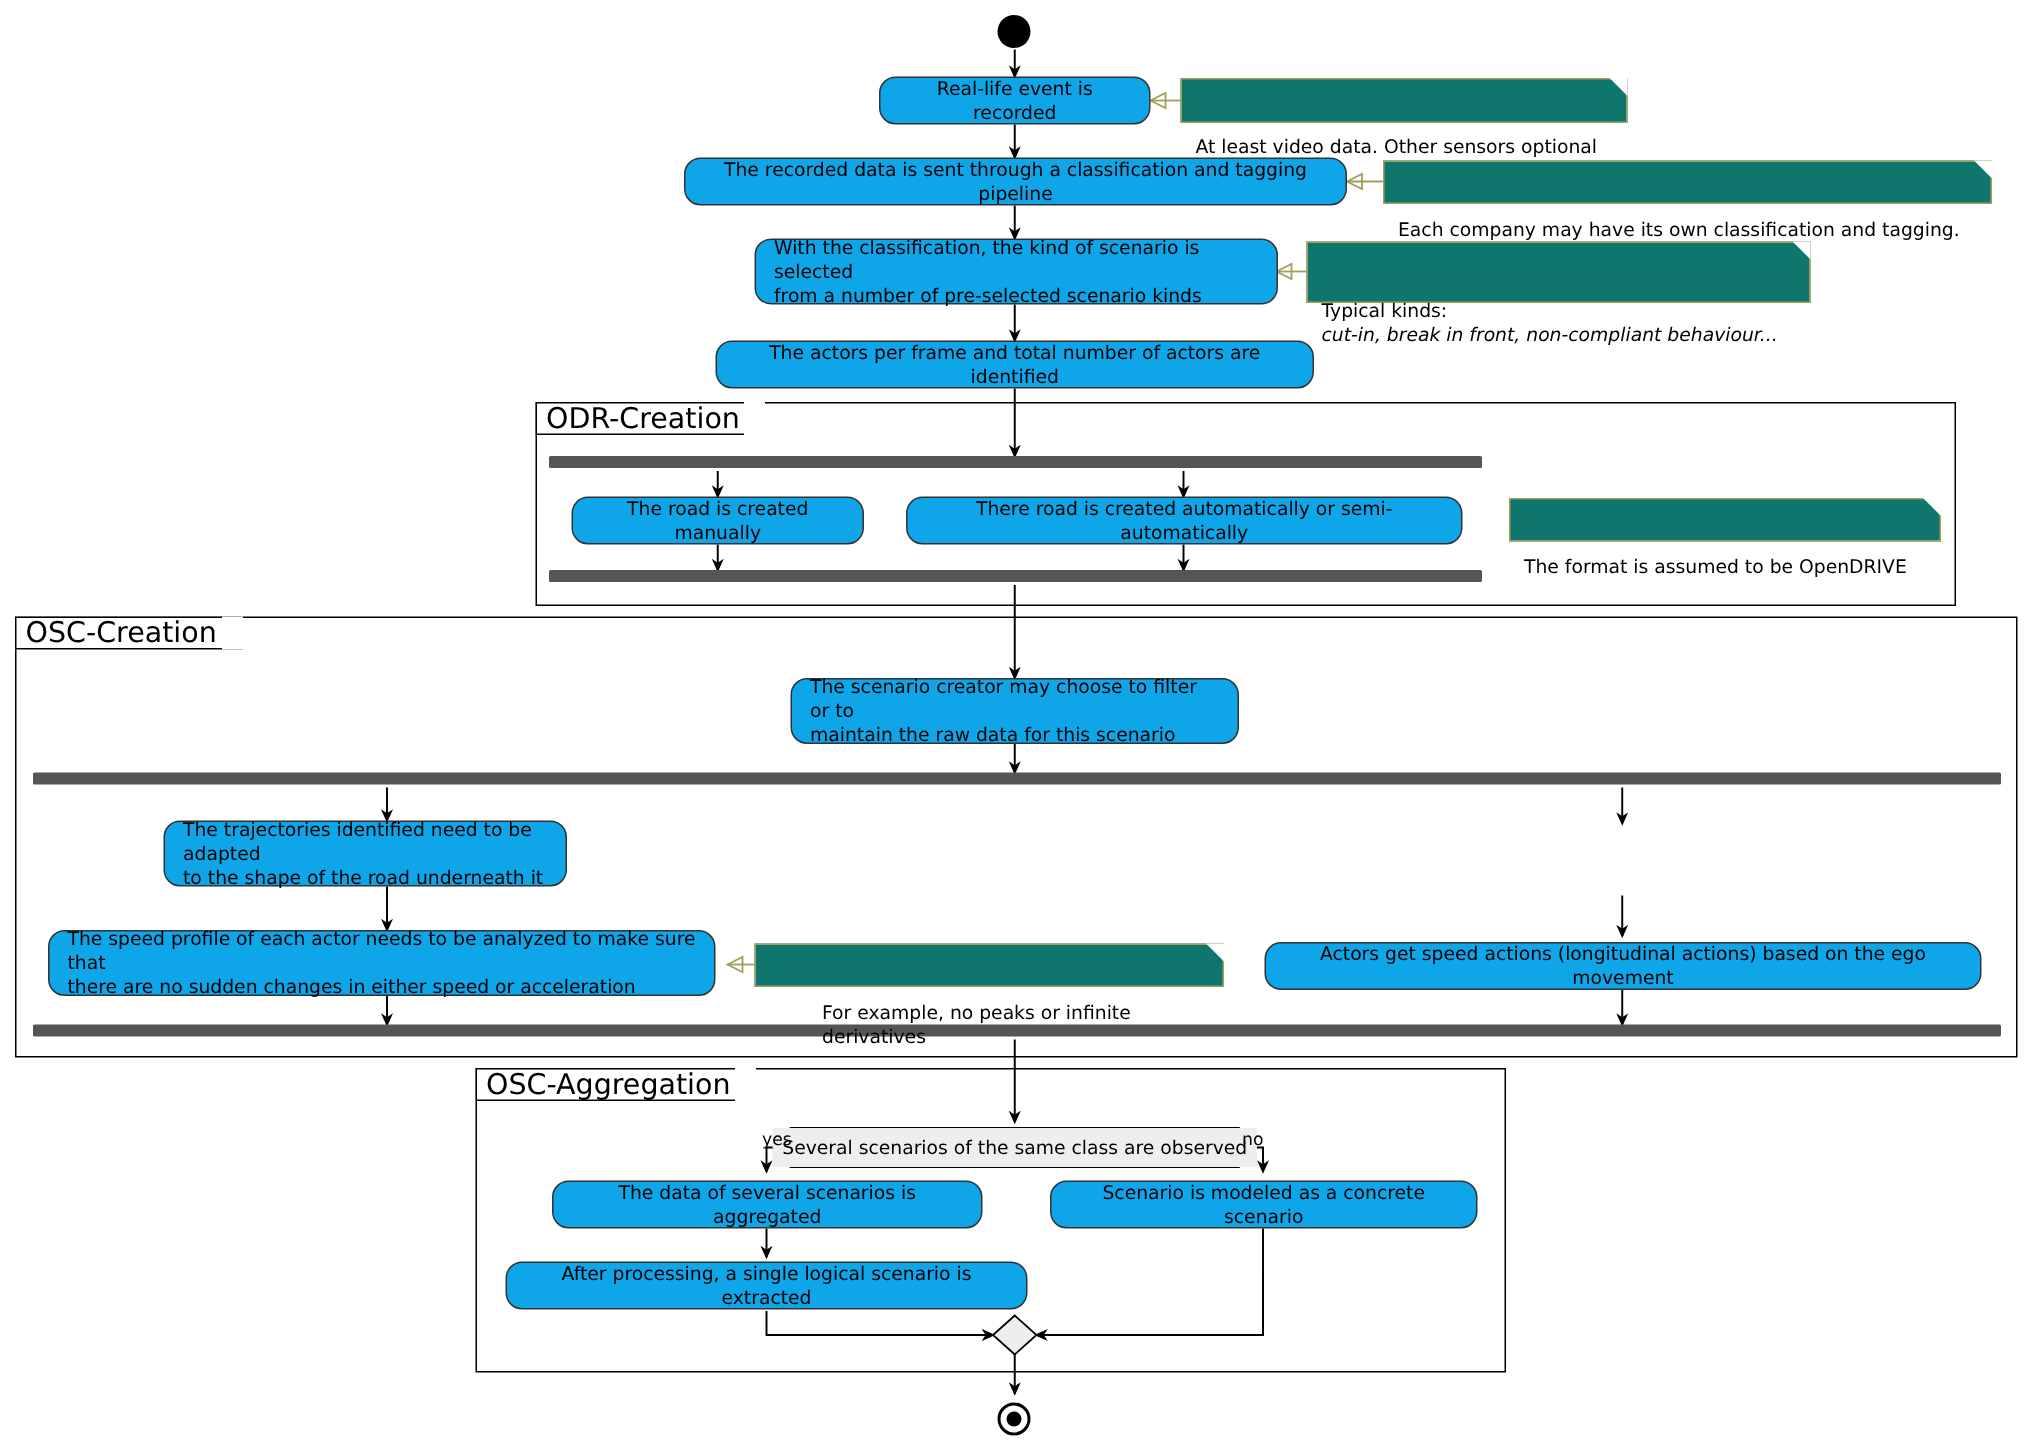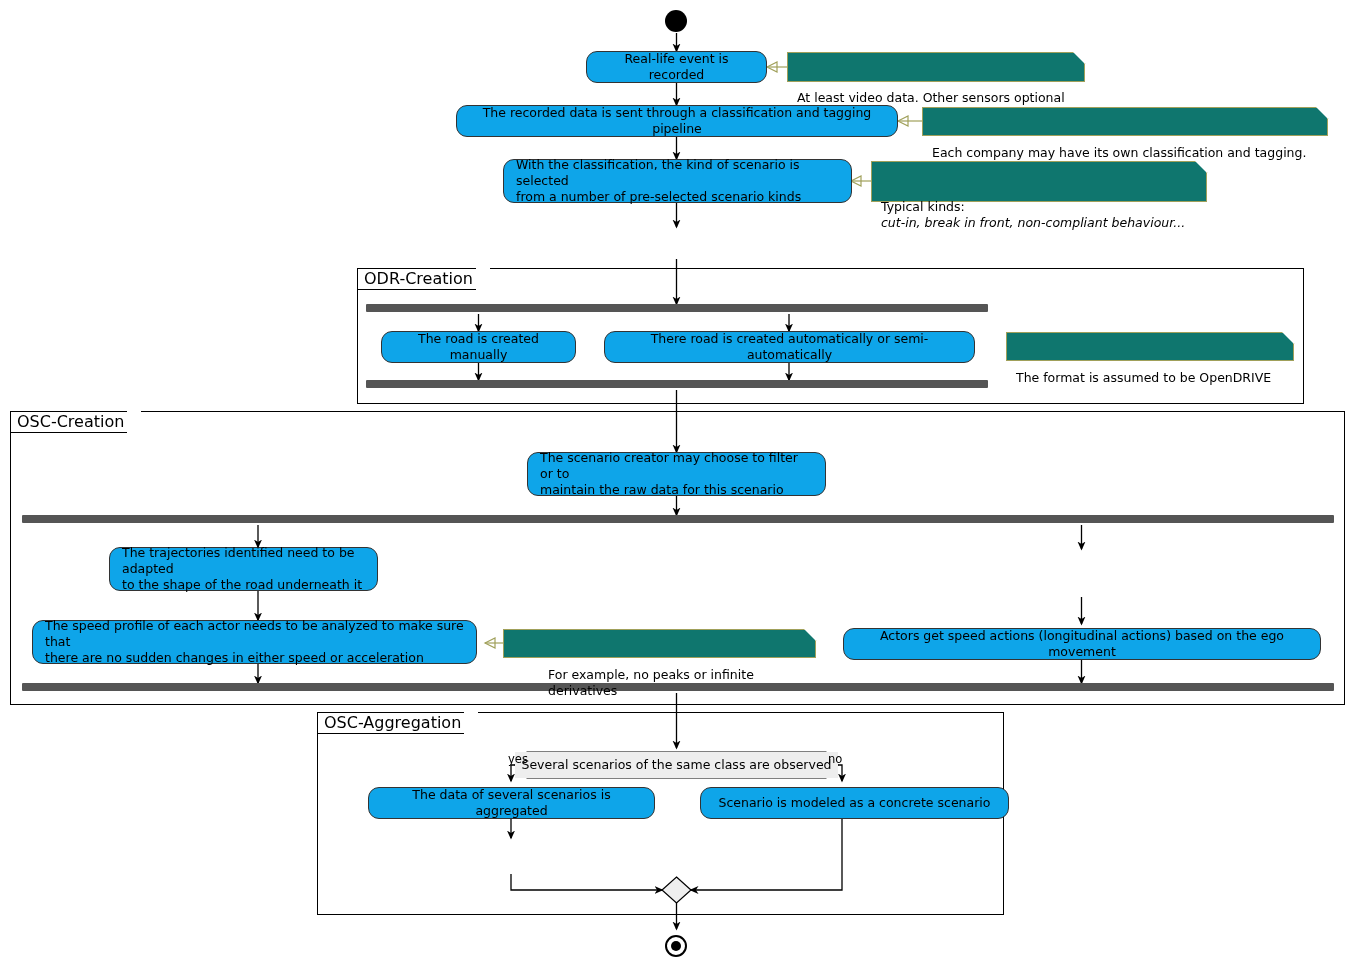--- a/index.html
+++ b/index.html
@@ -52,21 +52,21 @@
     border:1px solid #000;
     background:transparent;
   }
   .partition .plabel{
     position:absolute;
     left:-1px;top:-1px;
     height:22px;
     box-sizing:border-box;
     border:1px solid #000;
     background:#fff;
-    font-size:16px;
+    font-size:19px;
     line-height:20px;
     padding:0 16px 0 6px;
     color:#000;
     white-space:nowrap;
   }
   .partition .plabel .slant{
     position:absolute;
     right:-1px;top:-1px;bottom:-1px;
     width:14px;
     background:#fff;
@@ -223,20 +223,23 @@
 
   <div class="act center" style="left:456px;top:105px;width:442px;height:32px;">
     <span>The recorded data is sent through a classification and tagging pipeline</span>
   </div>
 
   <div class="act" style="left:503px;top:159px;width:349px;height:44px;">
     <span>With the classification, the kind of scenario is selected
 from a number of pre-selected scenario kinds</span>
   </div>
 
+  <div class="act center" style="left:477px;top:227px;width:399px;height:32px;">
+    <span>The actors per frame and total number of actors are identified</span>
+  </div>
 
   <div class="note" style="left:787px;top:52px;width:298px;height:30px;">
     <span class="foldcut"></span>
     <span>At least video data. Other sensors optional</span>
   </div>
 
   <div class="note" style="left:922px;top:107px;width:406px;height:29px;">
     <span class="foldcut"></span>
     <span>Each company may have its own classification and tagging.</span>
   </div>
@@ -316,20 +319,23 @@
     <span>Several scenarios of the same class are observed</span>
   </div>
 
   <div class="branch-label" style="left:508px;top:752px;">yes</div>
   <div class="branch-label" style="left:828px;top:752px;">no</div>
 
   <div class="act center" style="left:368px;top:787px;width:287px;height:32px;">
     <span>The data of several scenarios is aggregated</span>
   </div>
 
-  <div class="act center" style="left:700px;top:787px;width:309px;height:32px;">
+  <div class="act center" style="left:700px;top:787px;width:285px;height:32px;">
     <span>Scenario is modeled as a concrete scenario</span>
   </div>
 
+  <div class="act center" style="left:337px;top:841px;width:348px;height:32px;">
+    <span>After processing, a single logical scenario is extracted</span>
+  </div>
 
   <div class="end-node" style="left:665px;top:935px;"></div>
 
 </div>
 
 </body></html>

